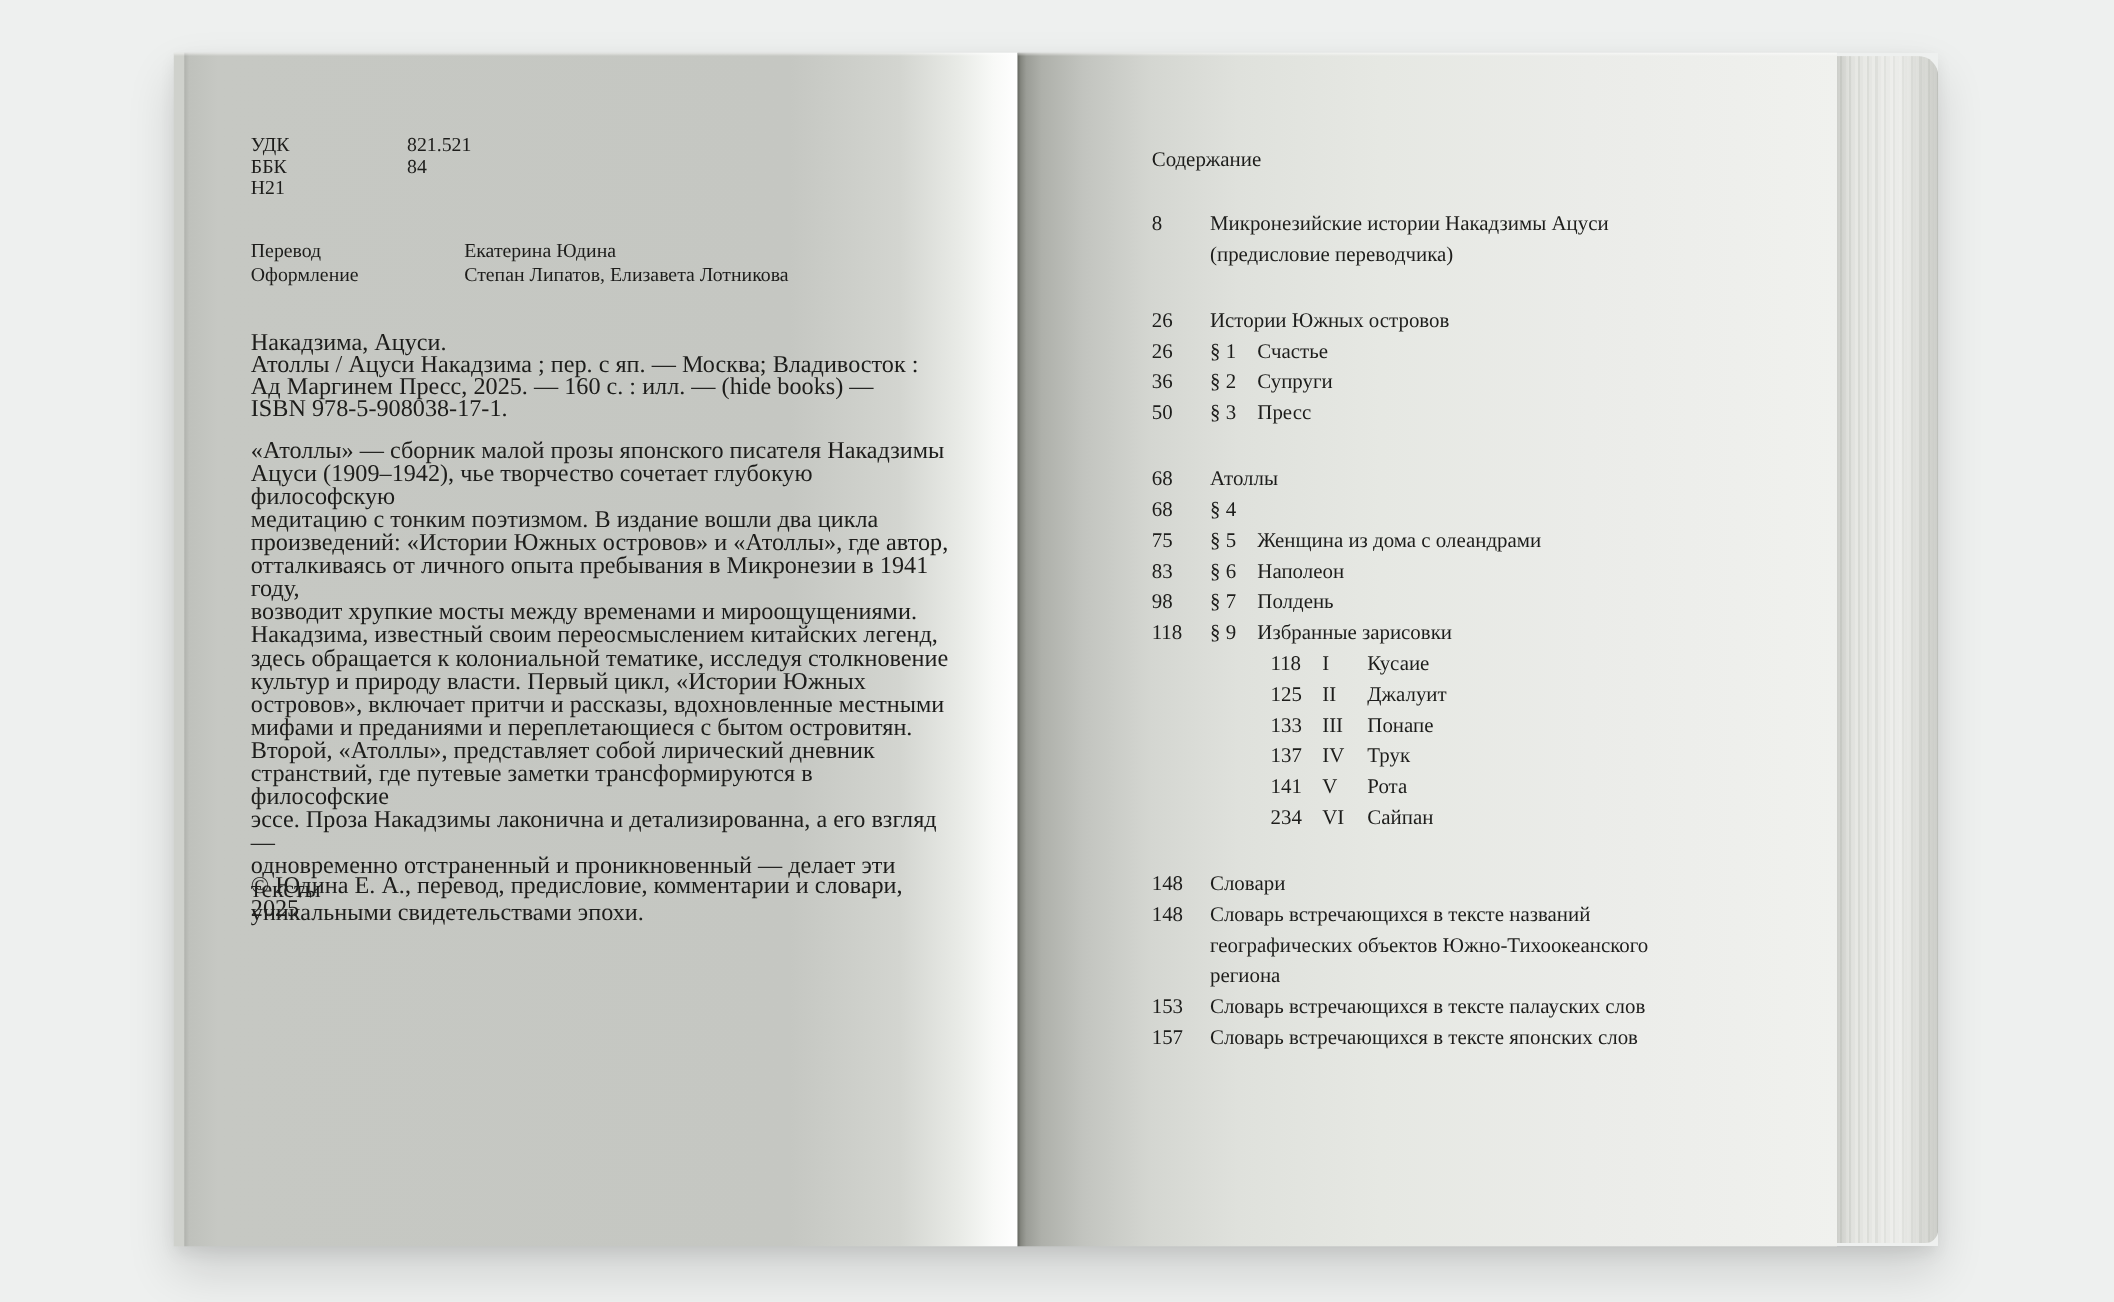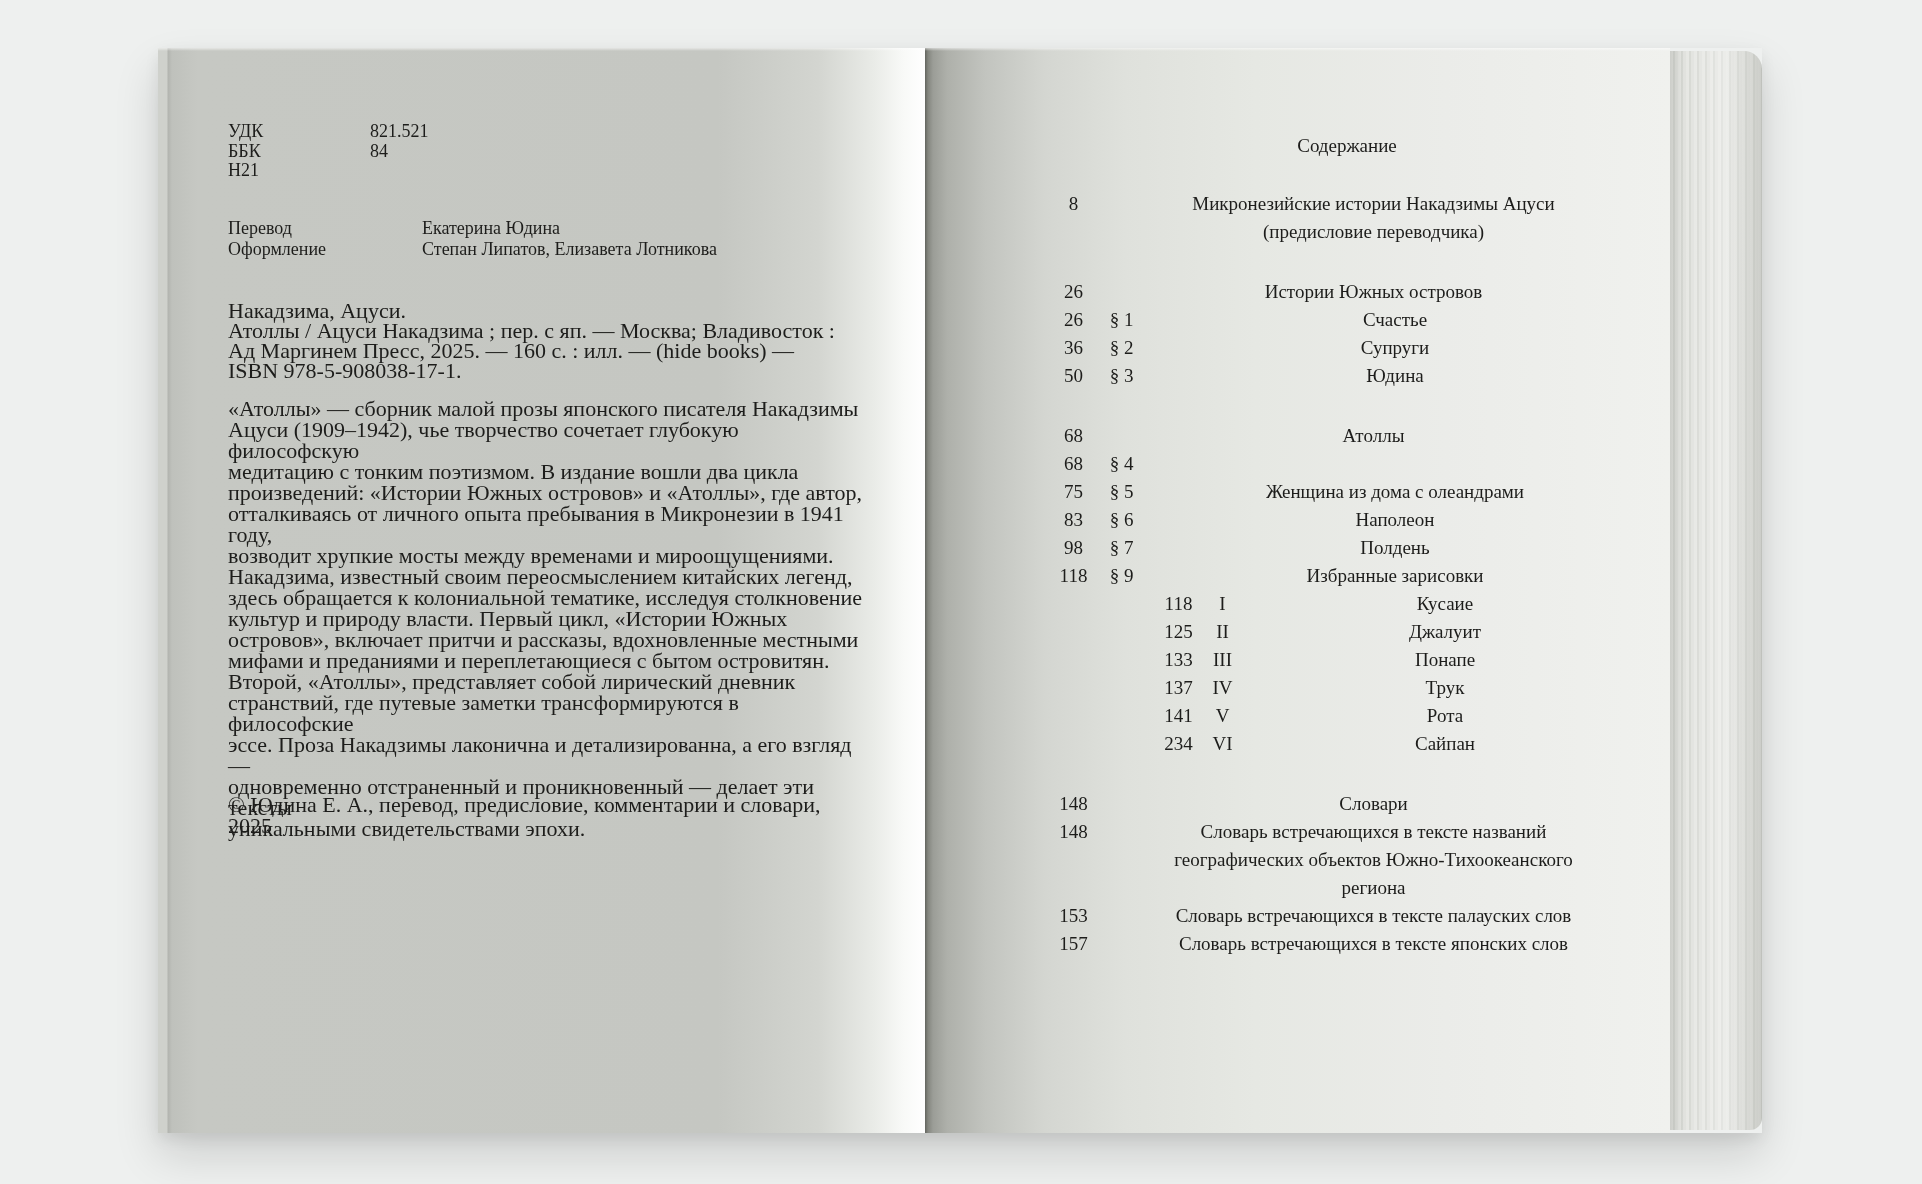--- a/index.html
+++ b/index.html
@@ -56,21 +56,20 @@
   .codes{left:70px;top:74px;width:620px;}
   .credits{left:70px;top:170px;width:640px;}
   .biblio{left:70px;top:253px;width:640px;line-height:20px;}
   .annotation{left:70px;top:350px;width:640px;line-height:21px;}
   .copyright{left:70px;top:724px;width:640px;line-height:21.5px;}
 
   
   .toc{
     position:absolute;left:122px;top:84px;width:600px;
     font-size:19px;
-    text-align:center;
   }
   .toc-title{line-height:28px;margin-bottom:30px;}
   .toc-group{margin-top:32px;}
   .toc-group:first-of-type{margin-top:0;}
   .toc-row{display:flex;line-height:28px;}
   .toc-num{width:53px;flex:none;}
   .toc-marker{width:43px;flex:none;}
   .toc-entry-title{flex:1;white-space:pre-line;}
   .toc-row.sub{margin-left:108px;}
   .toc-row.sub .toc-num{width:47px;}
@@ -160,21 +159,21 @@
               <span class="toc-entry-title">Счастье</span>
             </div>
             <div class="toc-row item">
               <span class="toc-num">36</span>
               <span class="toc-marker">§ 2</span>
               <span class="toc-entry-title">Супруги</span>
             </div>
             <div class="toc-row item">
               <span class="toc-num">50</span>
               <span class="toc-marker">§ 3</span>
-              <span class="toc-entry-title">Юдина</span>
+              <span class="toc-entry-title">Пресс</span>
             </div>
           </div>
           <div class="toc-group">
             <div class="toc-row group">
               <span class="toc-num">68</span>
               <span class="toc-entry-title">Атоллы</span>
             </div>
             <div class="toc-row item">
               <span class="toc-num">68</span>
               <span class="toc-marker">§ 4</span>

